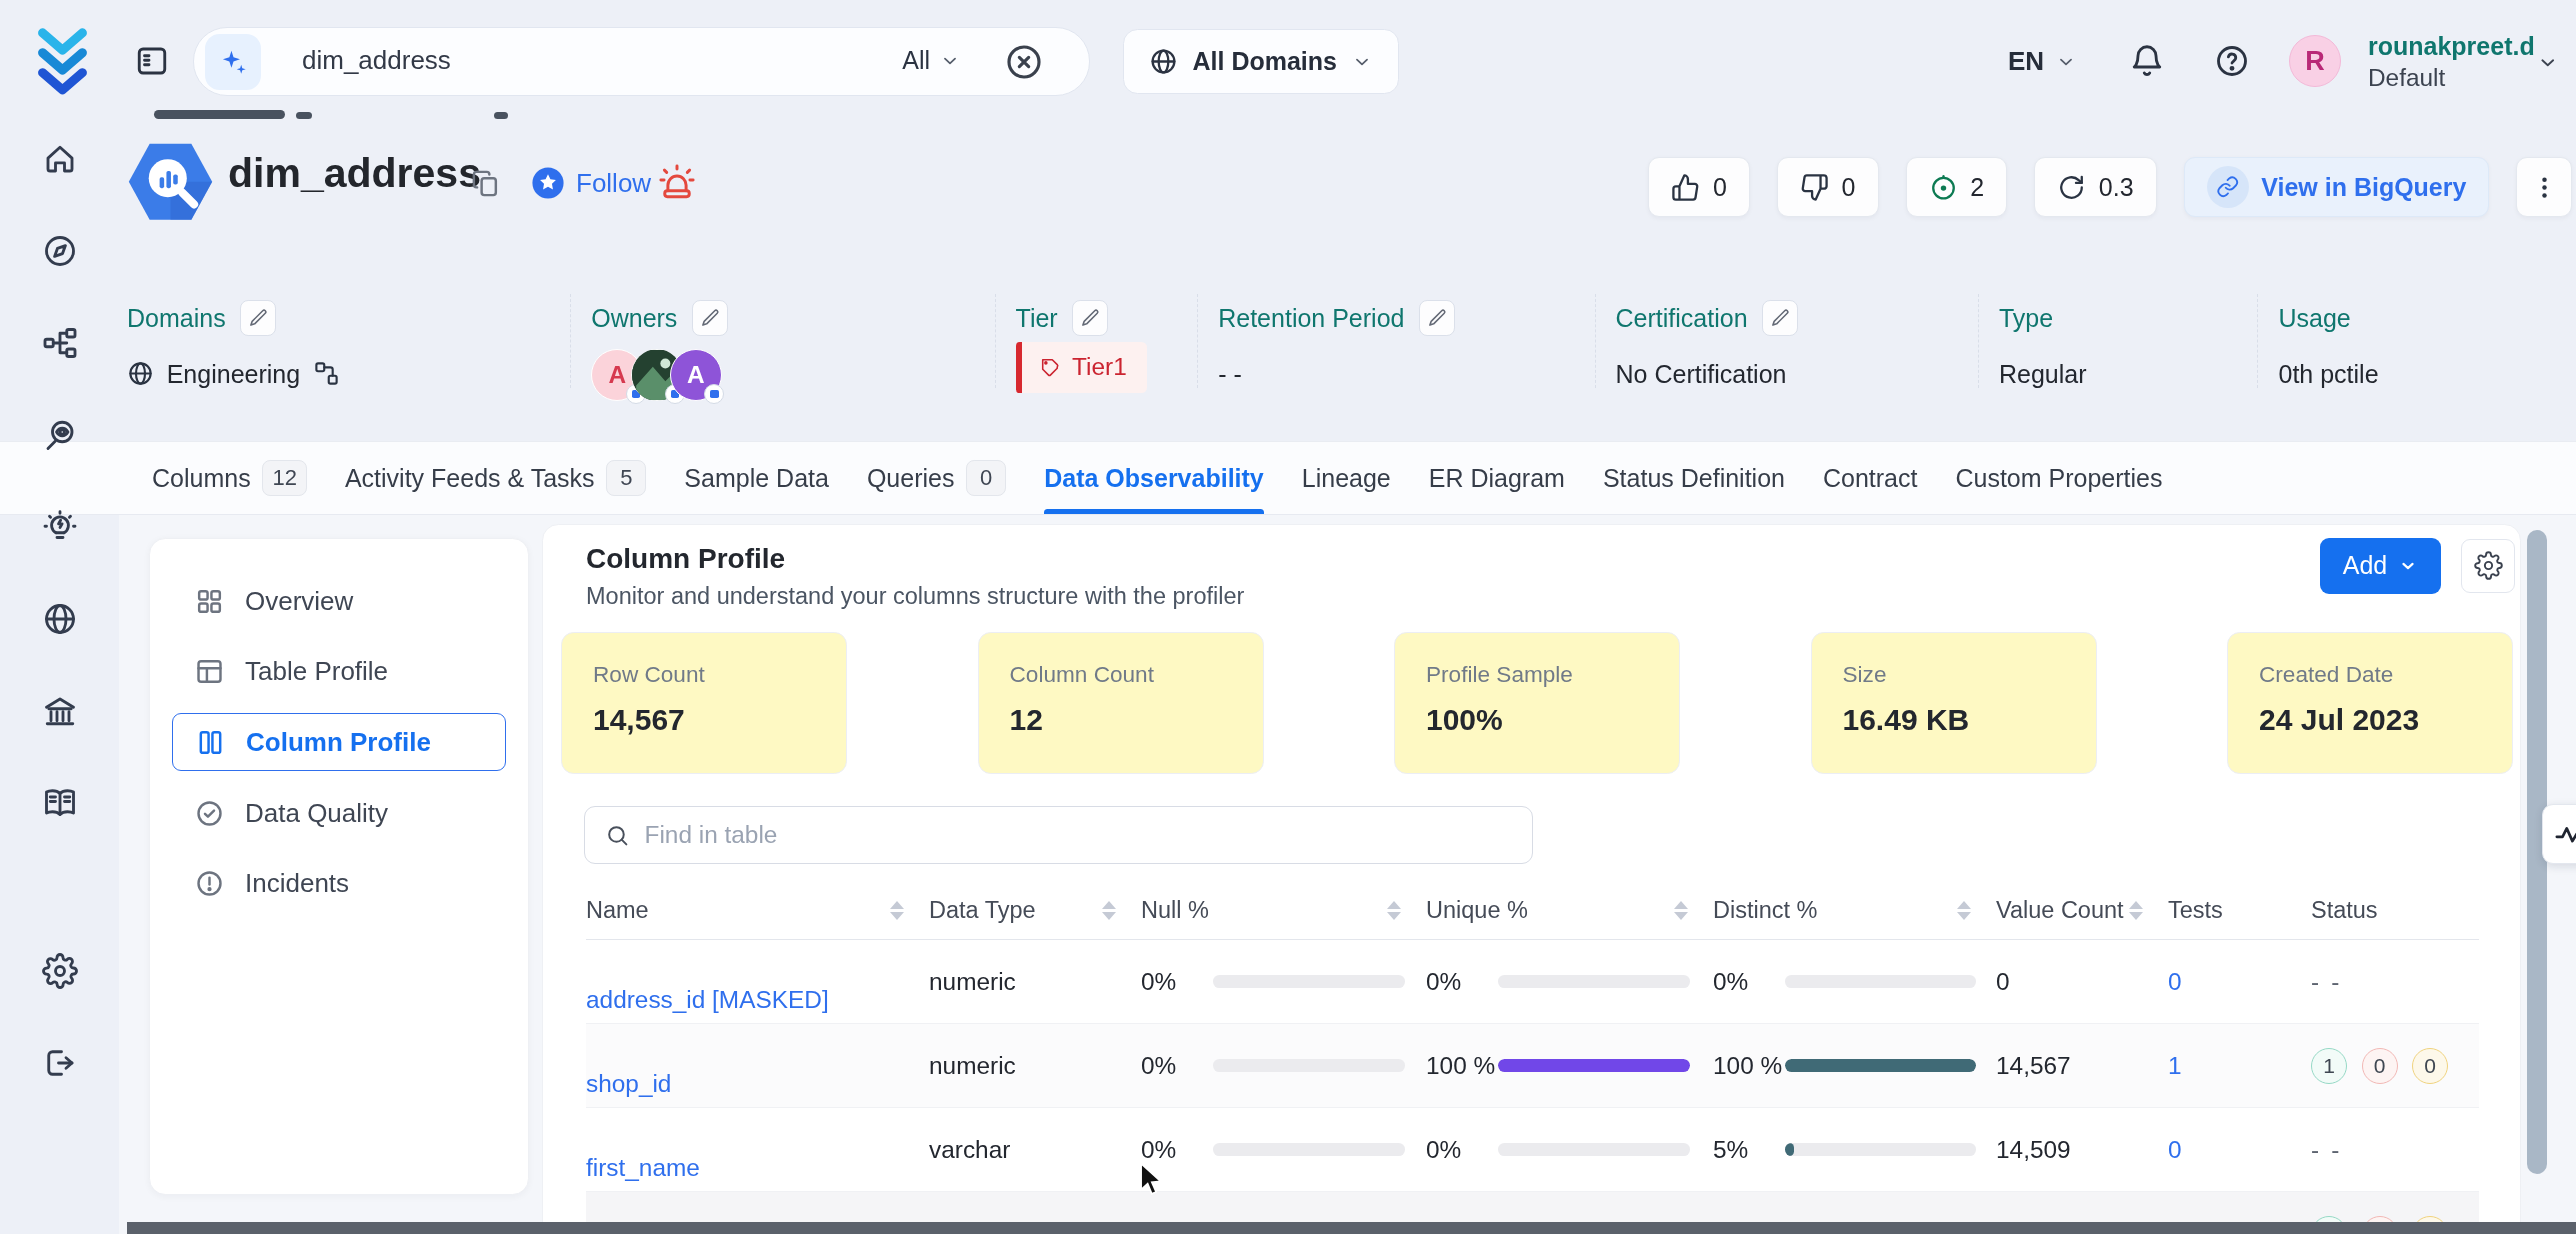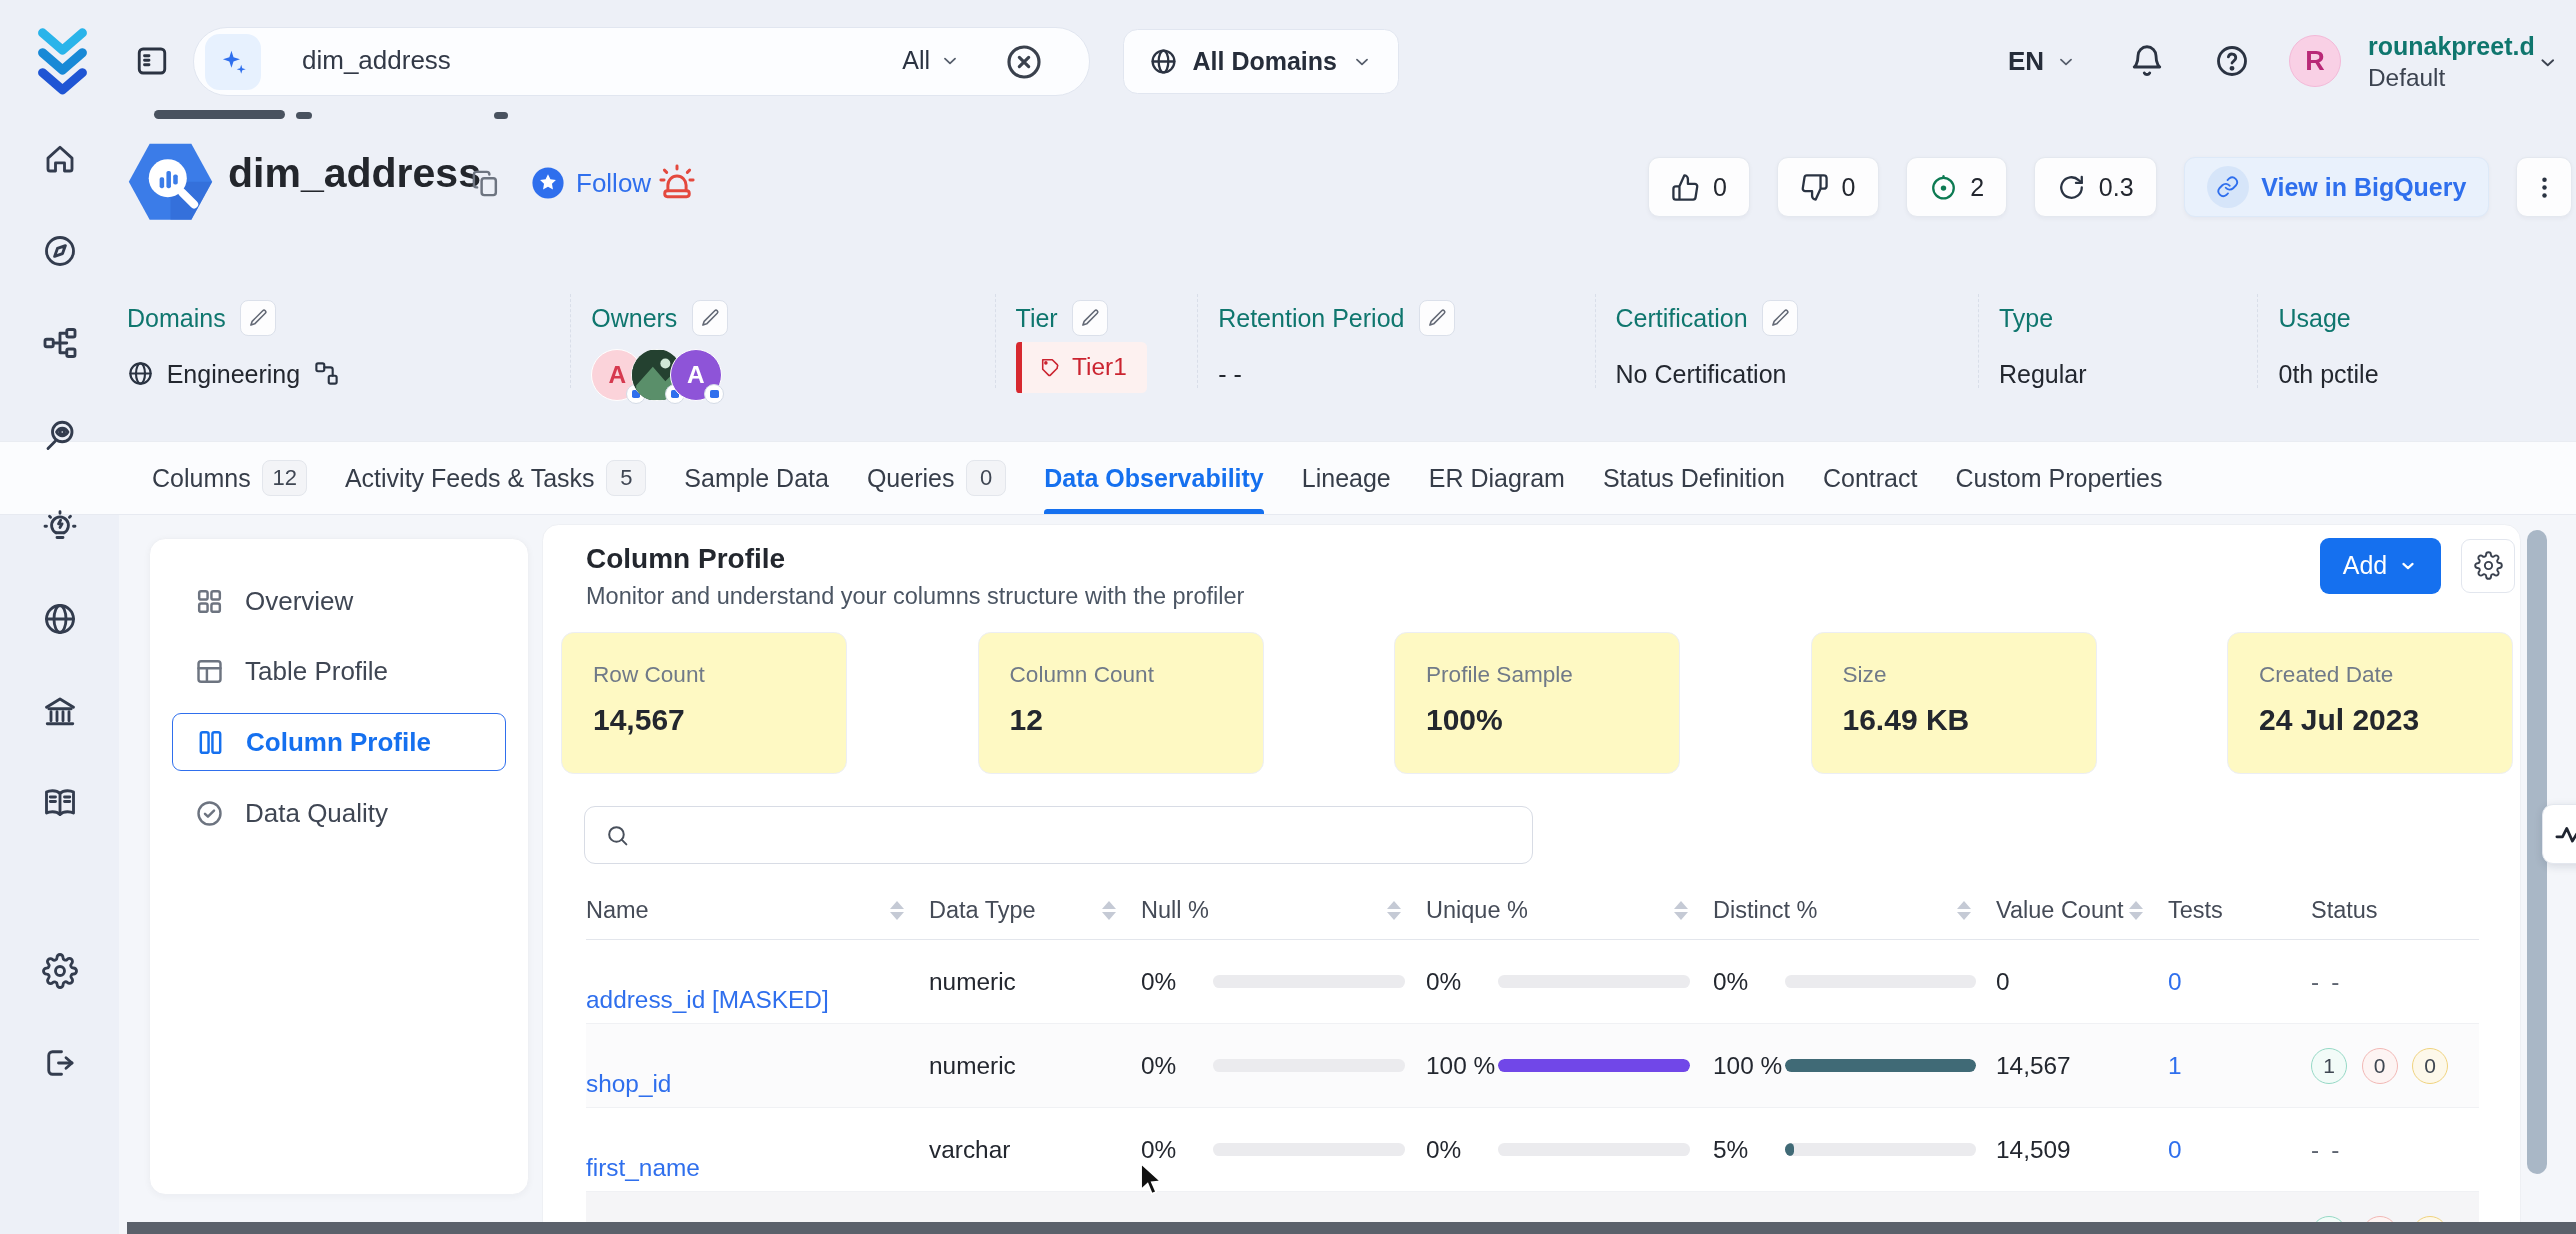--- a/index.html
+++ b/index.html
@@ -537,20 +537,30 @@
         </div>
         <div class="nav-item">
           <span class="ic">
             <svg viewBox="0 0 24 24">
               <circle cx="12" cy="12" r="8.5"></circle>
               <path d="m8.5 12.2 2.3 2.3 4.7-4.8"></path>
             </svg>
           </span>
           <span>Data Quality</span>
         </div>
+        <div class="nav-item">
+          <span class="ic">
+            <svg viewBox="0 0 24 24">
+              <circle cx="12" cy="12" r="8.5"></circle>
+              <path d="M12 7.5v5.2"></path>
+              <circle cx="12" cy="16.4" r="0.7" fill="currentColor"></circle>
+            </svg>
+          </span>
+          <span>Incidents</span>
+        </div>
       </div>
   </div>
 
   <div class="main-card">
     <div class="mc-title">Column Profile</div>
     <div class="mc-sub">Monitor and understand your columns structure with the profiler</div>
     <div class="add-btn">
       <span>Add</span>
       <span class="ic">
           <svg viewBox="0 0 24 24" style="stroke-width:2.6">
@@ -590,20 +600,21 @@
         </div>
       </div>
 
     <div class="find-box">
       <span class="ic">
           <svg viewBox="0 0 24 24">
             <circle cx="11" cy="11" r="7"></circle>
             <path d="m20.5 20.5-4.5-4.5"></path>
           </svg>
         </span>
+      <input type="text" placeholder="Find in table" style="">
     </div>
 
     <div class="ptable">
       <div class="prow phead" id="table-head">
           <div class="hcell">
             <span>Name</span>
             <span class="sorts">
               <i class="car up"></i>
               <i class="car dn"></i>
             </span>

